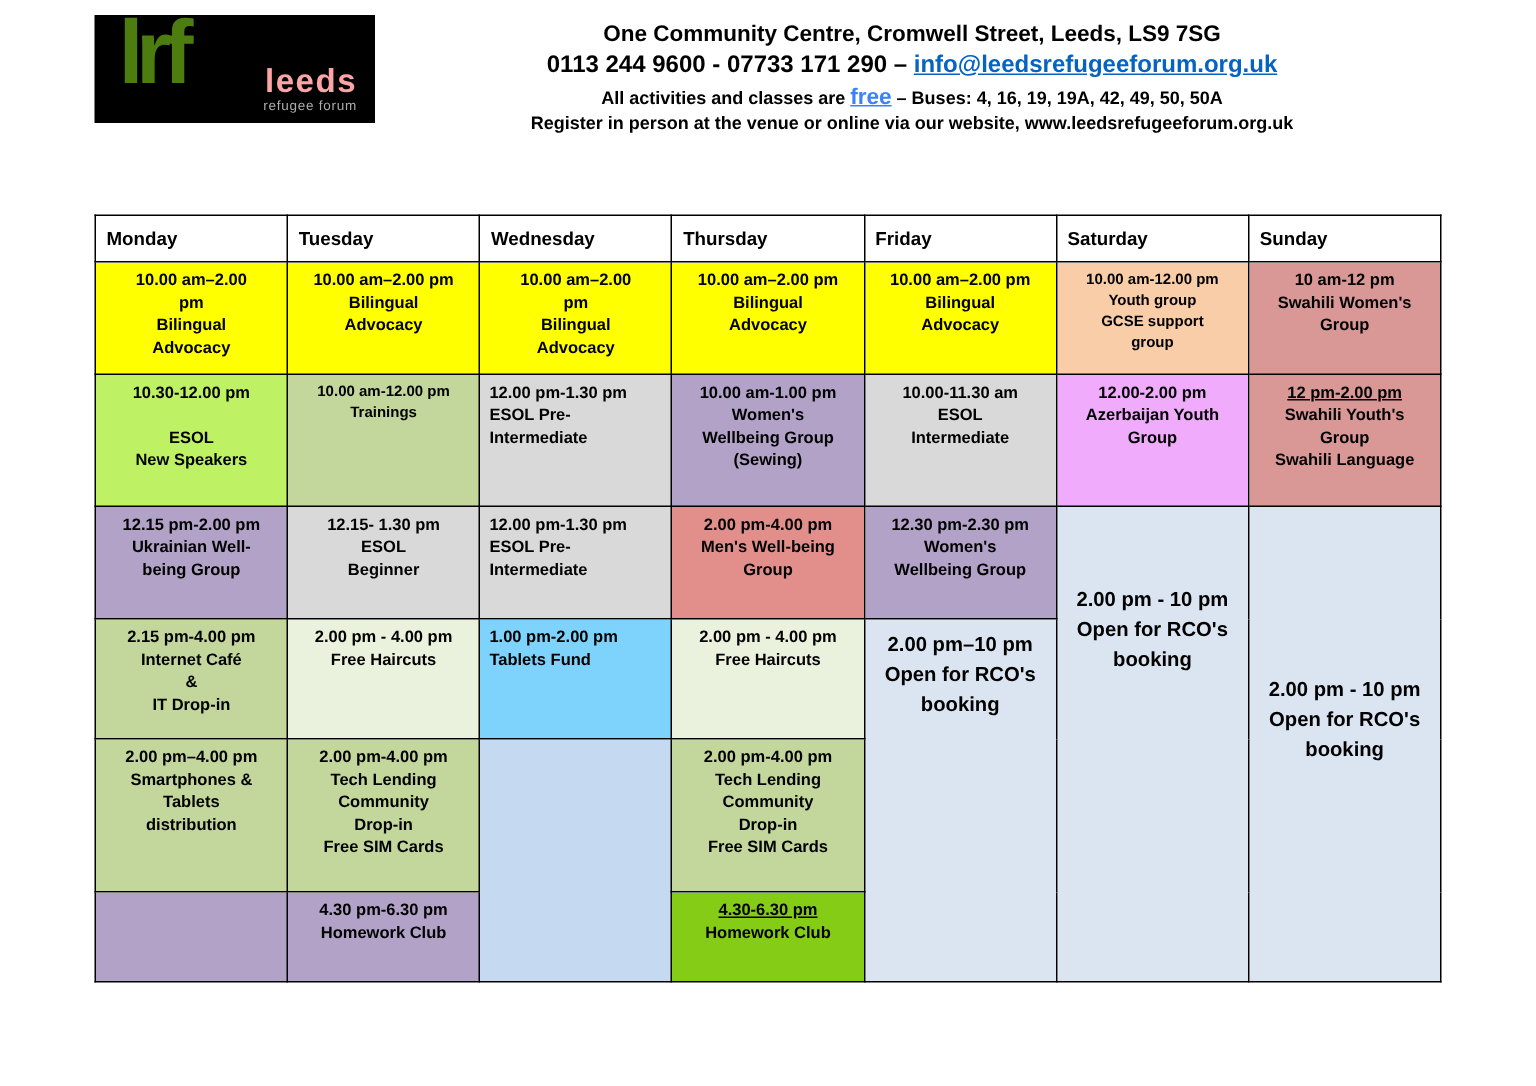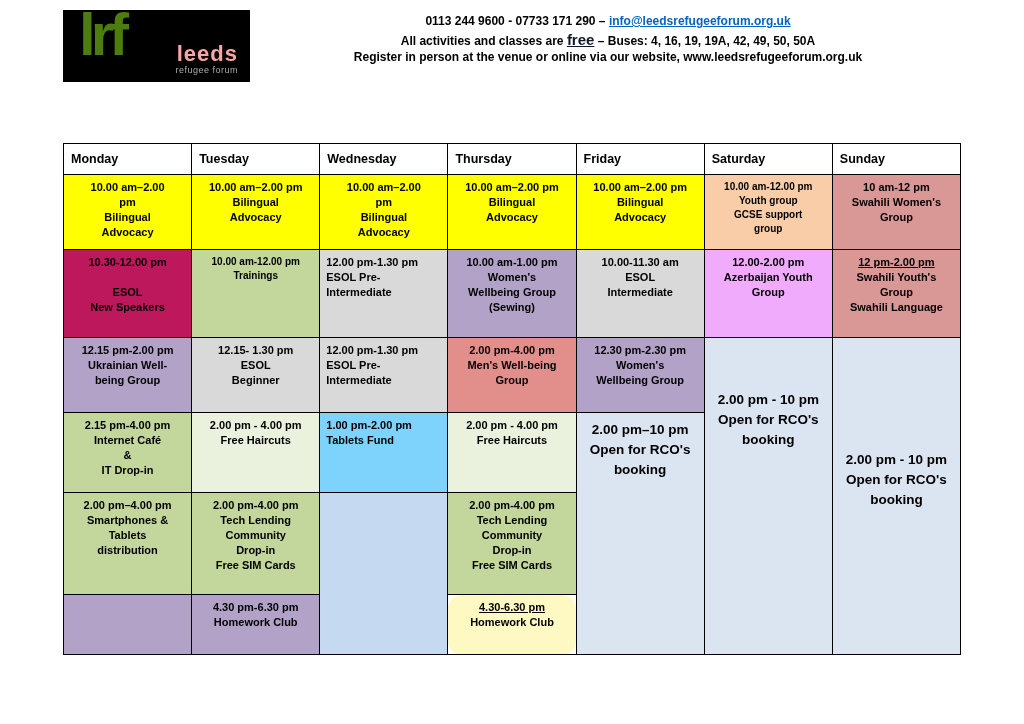--- a/index.html
+++ b/index.html
@@ -9,24 +9,24 @@
   }
   
   .logo{position:absolute;left:63px;top:10px;width:187px;height:72px;background:#000;}
   .logo-lrf{position:absolute;left:16px;top:-10px;color:#4d7c0f;font-size:60px;font-weight:700;letter-spacing:-5px;}
   .logo-leeds{position:absolute;right:12px;bottom:17px;color:#fca5a5;font-size:22px;font-weight:700;letter-spacing:1px;line-height:1;}
   .logo-sub{position:absolute;right:12px;bottom:7px;color:#ababab;font-size:9px;letter-spacing:.5px;line-height:1;margin-left:20px;}
   
   .header-block{position:absolute;left:258px;top:14px;width:700px;text-align:center;font-weight:700;}
   .title{font-size:22px;text-decoration:underline;margin:0 0 13px 0;line-height:1.15;}
   .address{font-size:15px;margin:0 0 4px 0;}
-  .phone-line{font-size:12px;margin:0 0 3px 0;}
+  .phone-line{font-size:16px;margin:0 0 3px 0;}
   .email-link{color:#0563C1;text-decoration:underline;font-weight:700;}
   .free-line{font-size:12px;margin:0 0 2px 0;}
-  .free-word{color:#0f172a;font-size:15px;text-decoration:underline;}
+  .free-word{color:#3b82f6;font-size:15px;text-decoration:underline;}
   .register-line{font-size:12px;margin:0;}
   
   table.timetable{
     position:absolute;left:63px;top:143px;width:898px;
     border-collapse:collapse;table-layout:fixed;
   }
   table.timetable th,table.timetable td{border:1.5px solid #000;overflow:hidden;}
   table.timetable th{
     background:#fff;text-align:left;vertical-align:middle;
     font-size:12.5px;font-weight:700;padding:2px 2px 2px 7px;height:26px;
@@ -50,20 +50,21 @@
 </head>
 <body>
 
 <div class="logo">
   <span class="logo-lrf">lrf</span>
   <span class="logo-leeds">leeds</span>
   <span class="logo-sub">refugee forum</span>
 </div>
 
 <div class="header-block">
+  <div class="address">One Community Centre, Cromwell Street, Leeds, LS9 7SG</div>
   <div class="phone-line"><span>0113 244 9600 - 07733 171 290 – </span><a href="#" class="email-link">info@leedsrefugeeforum.org.uk</a></div>
   <div class="free-line"><span>All activities and classes are </span><span class="free-word">free</span><span> – Buses: 4, 16, 19, 19A, 42, 49, 50, 50A</span></div>
   <div class="register-line">Register in person at the venue or online via our website, www.leedsrefugeeforum.org.uk</div>
 </div>
 
 <table class="timetable">
   <thead>
       <tr>
         <th>Monday</th>
         <th>Tuesday</th>
@@ -109,21 +110,21 @@
           <div class="ln">GCSE support</div>
           <div class="ln">group</div>
         </td>
         <td style="background: rgb(217, 152, 150);">
           <div class="ln">10 am-12 pm</div>
           <div class="ln">Swahili Women's</div>
           <div class="ln">Group</div>
         </td>
       </tr>
       <tr>
-        <td style="background: #be185d;">
+        <td style="background: #bef264;">
           <div class="ln">10.30-12.00 pm</div>
           <div class="ln">&nbsp;</div>
           <div class="ln">ESOL</div>
           <div class="ln">New Speakers</div>
         </td>
         <td class="sz-s" style="background: rgb(195, 214, 155);">
           <div class="ln">10.00 am-12.00 pm</div>
           <div class="ln">Trainings</div>
         </td>
         <td class="al-l" style="background: rgb(217, 217, 217);">
@@ -238,19 +239,19 @@
           <div class="ln">Drop-in</div>
           <div class="ln">Free SIM Cards</div>
         </td>
       </tr>
       <tr>
         <td style="background: rgb(178, 162, 199);"></td>
         <td style="background: rgb(178, 162, 199);">
           <div class="ln">4.30 pm-6.30 pm</div>
           <div class="ln">Homework Club</div>
         </td>
-        <td style="background: #fef9c3; border-radius: 14px;">
+        <td style="background: #84cc16;">
           <div class="ln u">4.30-6.30 pm</div>
           <div class="ln">Homework Club</div>
         </td>
       </tr>
     </tbody>
 </table>
 
 </body></html>

